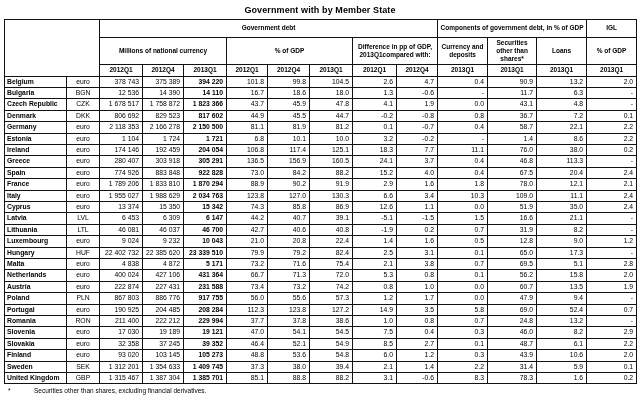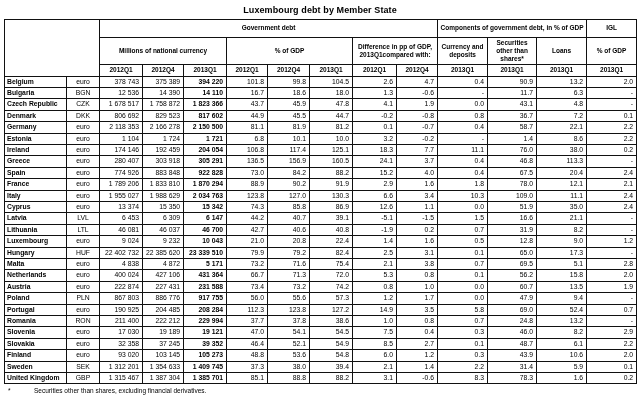--- a/index.html
+++ b/index.html
@@ -35,21 +35,21 @@
   td.num{text-align:right;padding-right:3px;}
   td.bold{font-weight:bold;}
   .footnote{
     font-size:6.5px;margin:3px 0 0 8px;color:#000;
   }
   .footnote .marker{display:inline-block;width:26px;}
 </style>
 </head>
 <body>
 
-<div class="title">Luxembourg debt by Member State</div>
+<div class="title">Government with by Member State</div>
 
 <table>
   <colgroup>
     <col style="width:62px">
       <col style="width:33px">
     <col style="width:43px">
       <col style="width:41px">
       <col style="width:43px">
     <col style="width:41px">
       <col style="width:42px">

